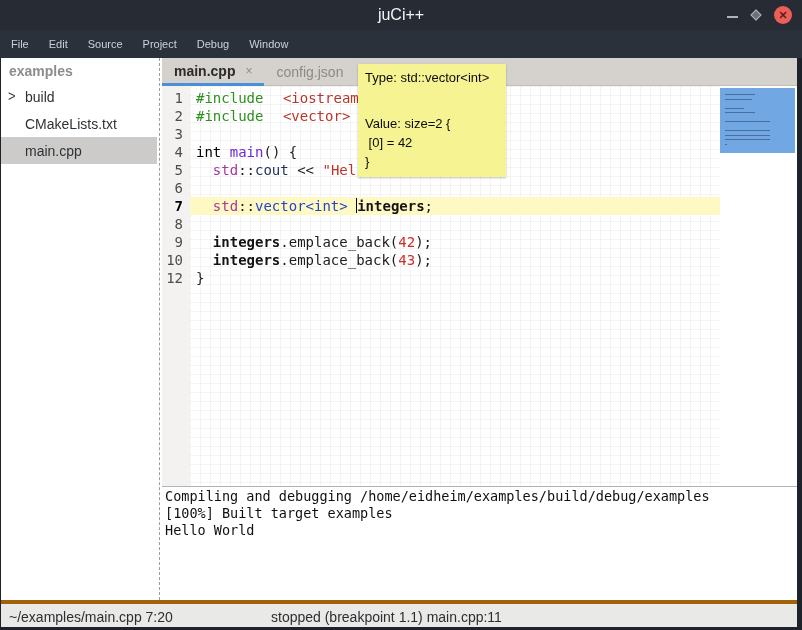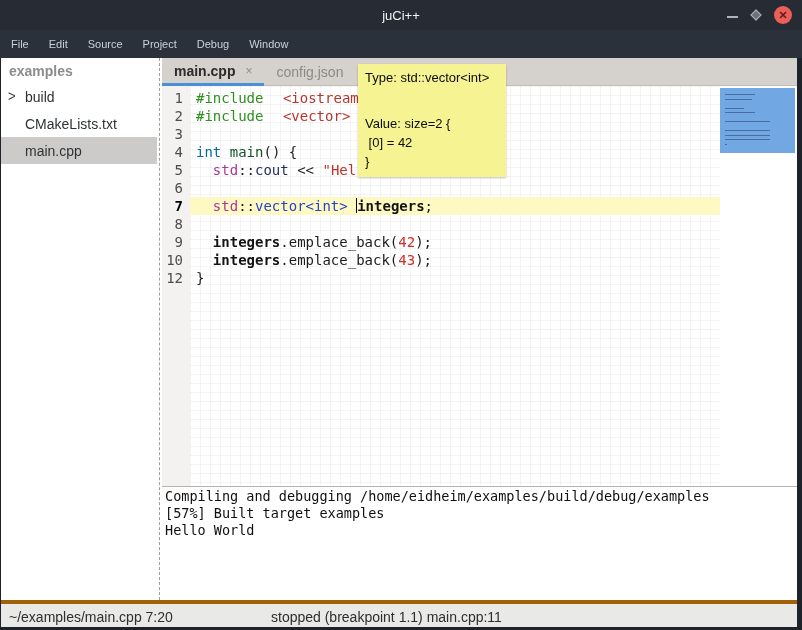--- a/index.html
+++ b/index.html
@@ -3,21 +3,21 @@
 <meta charset="utf-8">
 <style>
   html,body{margin:0;padding:0;background:#1b1f26;}
   *{box-sizing:border-box;}
   .window{position:relative;width:802px;height:630px;background:#1e232b;overflow:hidden;
           font-family:"Liberation Sans",sans-serif;}
 
   
   .titlebar{position:absolute;left:0;top:0;width:802px;height:30px;background:#262b34;
             display:flex;align-items:center;justify-content:center;}
-  .title{color:#f4f5f6;font-size:13px;}
+  .title{color:#f4f5f6;font-size:16px;}
   .win-controls{position:absolute;right:10px;top:0;height:30px;display:flex;align-items:center;gap:14px;}
   .btn-min{width:11px;height:2px;background:#aeb4bc;margin-top:4px;}
   .btn-restore{width:8px;height:8px;border:1.5px solid #aeb4bc;transform:rotate(45deg);background:#6a717c;}
   .btn-close{width:18px;height:18px;border-radius:50%;background:#ec5f59;display:flex;
              align-items:center;justify-content:center;color:#5c1f1c;font-size:11px;font-weight:bold;line-height:1;}
 
   
   .menubar{position:absolute;left:0;top:30px;width:802px;height:28px;background:#2b313b;
            display:flex;align-items:center;padding-left:1px;}
   .menu-item{color:#ccd1d8;font-size:11px;padding:4px 10px;cursor:default;}
@@ -51,23 +51,23 @@
   .code-rows{position:absolute;left:0;top:3px;width:558px;}
   .code-row{display:flex;height:18px;font-family:"DejaVu Sans Mono",monospace;font-size:14px;line-height:18px;}
   .ln{width:28px;text-align:right;padding-right:7px;color:#4d4d4d;flex:none;}
   .ln.b{font-weight:bold;color:#000;}
   .code{flex:1;padding-left:6px;white-space:pre;color:#1c1c1c;}
   .code.hl-current{background:#fef9c3;}
   .code.hl-bp{background:#eed9ec;}
   .c-pp{color:#2f8f1f;}
   .c-inc{color:#b8352b;margin-left:11px;}
   .c-str{color:#b8352b;}
-  .c-kw{color:#0369a1;}
+  .c-kw{color:#000000;}
   .c-type{color:#2442cc;}
-  .c-fn{color:#14532d;}
+  .c-fn{color:#6d28d9;}
   .c-ns{color:#a8389d;}
   .c-bold{color:#22305e;font-weight:normal;}
   .c-var{color:#141414;font-weight:bold;}
   .c-num{color:#cf2f28;}
   .c-plain{color:#1c1c1c;}
   .cursor{display:inline-block;width:0;height:15px;border-left:1.5px solid #000;vertical-align:-2px;}
 
   
   .minimap{position:absolute;left:558px;top:0;width:77px;height:400px;background:#ffffff;}
   .minimap-view{position:absolute;left:0;top:2px;width:75px;height:65px;background:#71a7e2;}
@@ -214,21 +214,21 @@
       <div class="tt-line">Type: std::vector&lt;int&gt;</div>
       <div class="tt-gap"></div>
       <div class="tt-line">Value: size=2 {</div>
       <div class="tt-line"> [0] = 42</div>
       <div class="tt-line">}</div>
     </div>
 
   <div class="hsep"></div>
   <div class="terminal">
       <div class="term-line">Compiling and debugging /home/eidheim/examples/build/debug/examples</div>
-      <div class="term-line">[57%] Built target examples</div>
+      <div class="term-line">[100%] Built target examples</div>
       <div class="term-line">Hello World</div>
     </div>
 
   <div class="statusbar">
     <span class="status-left">~/examples/main.cpp 7:20</span>
     <span class="status-center">stopped (breakpoint 1.1) main.cpp:11</span>
   </div>
 
   <div class="edge-right"></div>
   <div class="edge-bottom"></div>

